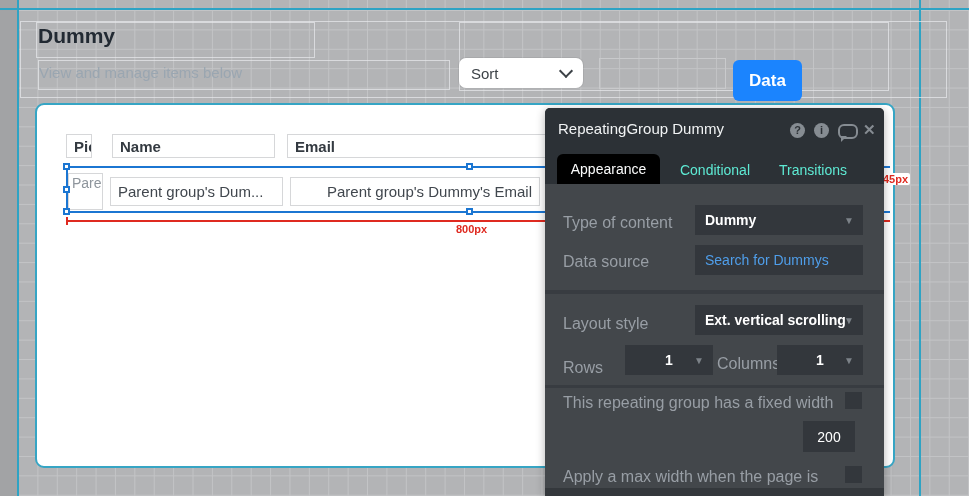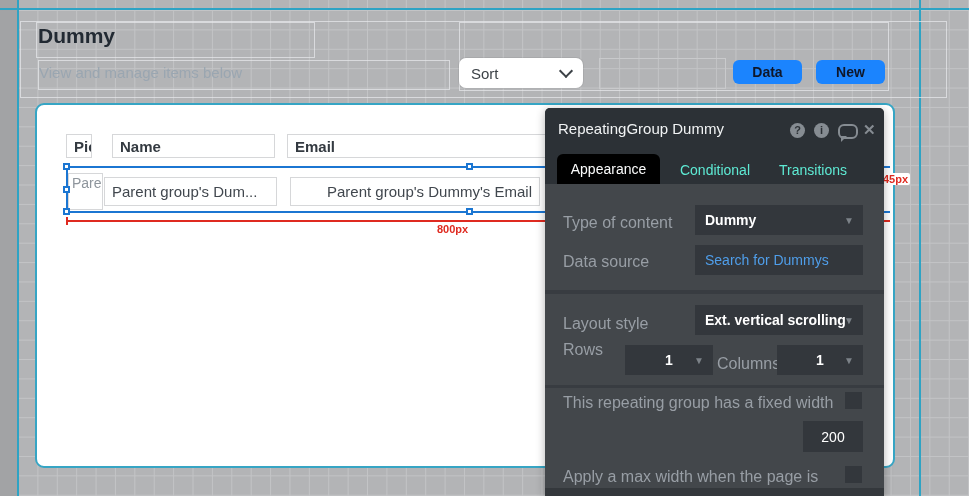--- a/index.html
+++ b/index.html
@@ -19,21 +19,21 @@
   
   .page-title{left:38px;top:24px;font-size:21px;font-weight:bold;color:#222a33;}
   .page-subtitle{left:39px;top:64px;font-size:15px;color:#9aa6b1;}
   
   .sort-box{left:459px;top:58px;width:124px;height:30px;background:#fff;border-radius:7px;
     box-shadow:0 0 0 1px rgba(0,0,0,.06);display:flex;align-items:center;justify-content:space-between;
     padding:0 12px;box-sizing:border-box;font-size:15px;color:#3c4247;}
   .chev{width:8px;height:8px;border-right:2px solid #3c4247;border-bottom:2px solid #3c4247;
     transform:rotate(45deg);margin-top:-4px;}
   .empty-input{left:599px;top:58px;width:127px;height:31px;border:1px solid #c9cacc;box-sizing:border-box;}
-  .btn{height:24px;top:60px;background:#1b84fe;color:#0f172a;border-radius:6px;font-size:14px;
+  .btn{height:41px;top:60px;background:#1b84fe;color:#ffffff;border-radius:6px;font-size:17px;
     font-weight:bold;display:flex;align-items:center;justify-content:center;}
   .btn-data{left:733px;width:69px;}
   .btn-new{left:816px;width:69px;}
   
   .canvas{left:35px;top:103px;width:860px;height:365px;background:#fff;border:2px solid #36a5c4;
     border-radius:9px;box-sizing:border-box;}
   .cell{position:absolute;background:#fff;border:1px solid #d6d7d9;box-sizing:border-box;
     font-size:15px;color:#41474e;display:flex;align-items:center;padding:0 7px;white-space:nowrap;overflow:hidden;}
   .cell.hdr{font-weight:bold;color:#343a41;}
   .pic-cell{display:block;padding:1px 3px;line-height:16px;word-break:break-all;color:#8e959c;font-size:14px;}
@@ -82,45 +82,44 @@
 
   <div class="abs page-title">Dummy</div>
   <div class="abs page-subtitle">View and manage items below</div>
 
   <div class="abs sort-box">
     <span>Sort</span>
     <span class="chev"></span>
   </div>
   <div class="abs empty-input"></div>
   <div class="abs btn btn-data">Data</div>
-  <div class="abs btn btn-new">New</div>
 
   <div class="abs canvas"></div>
 
   <div class="cell hdr" style="left:66px;top:134px;width:26px;height:24px;">Pic</div>
   <div class="cell hdr" style="left:112px;top:134px;width:163px;height:24px;">Name</div>
   <div class="cell hdr" style="left:287px;top:134px;width:300px;height:24px;">Email</div>
 
   <div class="abs sel-line" style="left:66px;top:166px;width:824px;height:2px;"></div>
   <div class="abs sel-line" style="left:66px;top:211px;width:824px;height:2px;"></div>
   <div class="abs sel-line" style="left:66px;top:166px;width:2px;height:47px;"></div>
 
   <div class="cell pic-cell" style="left:68px;top:173px;width:35px;height:37px;">Parent group's...</div>
-  <div class="cell" style="left:104px;top:177px;width:173px;height:29px;">Parent group's Dum...</div>
+  <div class="cell" style="left:110px;top:177px;width:173px;height:29px;">Parent group's Dum...</div>
   <div class="cell" style="left:290px;top:177px;width:250px;height:29px;padding-left:36px;">Parent group's Dummy's Email</div>
 
   <div class="abs handle" style="left:63px;top:163px;"></div>
   <div class="abs handle" style="left:466px;top:163px;"></div>
   <div class="abs handle" style="left:63px;top:186px;"></div>
   <div class="abs handle" style="left:63px;top:208px;"></div>
   <div class="abs handle" style="left:466px;top:208px;"></div>
 
   <div class="abs red-line" style="left:66px;top:220px;width:824px;height:2px;"></div>
   <div class="abs red-line" style="left:66px;top:217px;width:2px;height:8px;"></div>
-  <div class="abs red-label" style="left:437px;top:223px;">800px</div>
+  <div class="abs red-label" style="left:456px;top:223px;">800px</div>
   <div class="abs red-label chip" style="left:881px;top:173px;">45px</div>
 
   <div class="abs panel">
     <div class="hd"></div>
     <div class="ttl">RepeatingGroup Dummy</div>
     <div class="hicon" style="left:245px;">?</div>
     <div class="hicon" style="left:269px;">i</div>
     <div class="bubble" style="left:293px;"></div>
     <div class="hicon hx" style="left:318px;">✕</div>
 
@@ -140,37 +139,37 @@
     </div>
 
     <div class="sep" style="top:182px;height:4px;"></div>
 
     <div class="flabel" style="left:18px;top:207px;">Layout style</div>
     <div class="finput" style="left:150px;top:197px;width:168px;height:30px;font-weight:bold;">
       <span>Ext. vertical scrolling</span>
       <span class="caret">▼</span>
     </div>
 
-    <div class="flabel" style="left:18px;top:233px;">Rows</div>
+    <div class="flabel" style="left:18px;top:251px;">Rows</div>
     <div class="finput center" style="left:80px;top:237px;width:88px;height:30px;font-weight:bold;">
       <span>1</span>
       <span class="caret">▼</span>
     </div>
     <div class="flabel" style="left:172px;top:247px;">Columns</div>
     <div class="finput center" style="left:232px;top:237px;width:86px;height:30px;font-weight:bold;">
       <span>1</span>
       <span class="caret">▼</span>
     </div>
 
     <div class="sep" style="top:277px;height:3px;"></div>
 
     <div class="flabel" style="left:18px;top:286px;">This repeating group has a fixed width</div>
     <div class="cbox" style="left:300px;top:284px;"></div>
 
-    <div class="finput center" style="left:258px;top:313px;width:60px;height:31px;">200</div>
+    <div class="finput center" style="left:258px;top:313px;width:52px;height:31px;">200</div>
 
     <div class="flabel" style="left:18px;top:360px;">Apply a max width when the page is stretched</div>
     <div class="cbox" style="left:300px;top:358px;"></div>
 
     <div class="sep" style="top:380px;height:8px;background:#34383c;"></div>
   </div>
 
 </div>
 
 </body></html>

